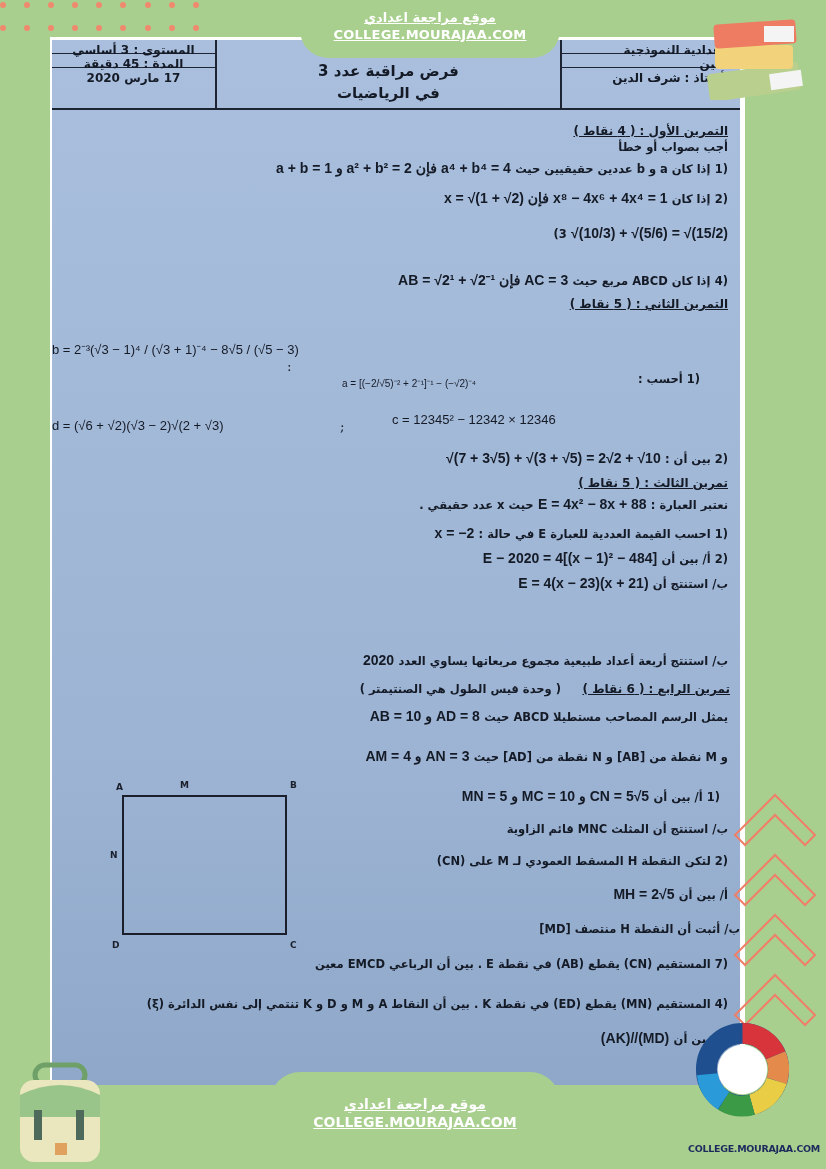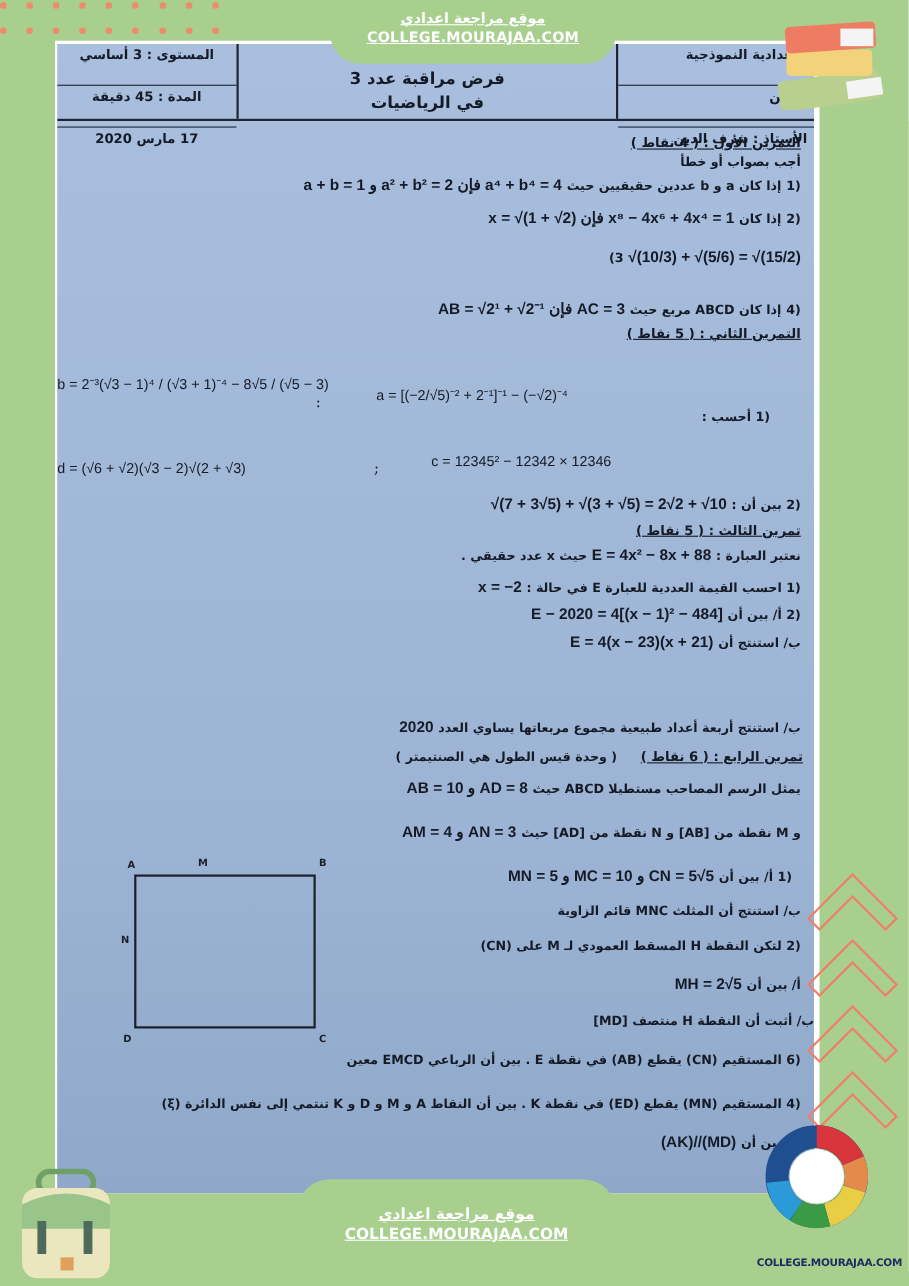--- a/index.html
+++ b/index.html
@@ -25,21 +25,21 @@
     color: #141a26;
     overflow: hidden;
   }
   .rtl { direction: rtl; unicode-bidi: plaintext; }
   .math { font-family: Liberation Sans, sans-serif; direction: ltr; unicode-bidi: isolate; white-space: nowrap; }
 
   
   .hdr { position: absolute; left: 0; top: 0; width: 688px; height: 70px; border-bottom: 2px solid #1d2433; }
   .hdr-left { position: absolute; left: 0; top: 0; width: 165px; height: 68px; border-right: 2px solid #1d2433; }
   .hdr-right { position: absolute; right: 0; top: 0; width: 180px; height: 68px; border-left: 2px solid #1d2433; }
-  .hdr-cell { height: 38px; border-bottom: 1.5px solid #1d2433; font-size: 12px; font-family: "DejaVu Sans", sans-serif; font-weight: bold; padding: 3px 6px; }
+  .hdr-cell { height: 14px; border-bottom: 1.5px solid #1d2433; font-size: 12px; font-family: "DejaVu Sans", sans-serif; font-weight: bold; padding: 3px 6px; }
   .hdr-cell:last-child { border-bottom: none; }
   .hdr-left .hdr-cell { text-align: center; }
   .hdr-center { position: absolute; left: 170px; right: 185px; top: 20px; text-align: center; font-family: "DejaVu Sans", sans-serif; font-weight: bold; font-size: 15px; line-height: 22px; }
 
   .line { position: absolute; font-size: 13.5px; white-space: nowrap; }
   .ar { font-family: "DejaVu Sans", sans-serif; font-size: 11.5px; font-weight: bold; }
   .title-ul { text-decoration: underline; font-family: "DejaVu Sans", sans-serif; font-weight: bold; font-size: 12px; }
   .big { font-size: 14px; font-weight: bold; }
 
   
@@ -137,21 +137,21 @@
   </div>
   <div class="line rtl" style="right:12px;top:230px;">
     <span class="ar">(4</span>
     <span class="ar">إذا كان ABCD مربع حيث</span>
     <span class="math big">AB = √2¹ + √2⁻¹ فإن AC = 3</span>
   </div>
 
   <div class="line rtl" style="right:12px;top:255px;"><span class="title-ul">التمرين الثاني : ( 5 نقاط )</span></div>
   <div class="line math" style="left:0;top:300px;font-size:13px;">b = 2⁻³(√3 − 1)⁴ / (√3 + 1)⁻⁴ − 8√5 / (√5 − 3)</div>
   <div class="line" style="left:235px;top:318px;">:</div>
-  <div class="line math" style="left:290px;top:310px;font-size:13px;">a = [(−2/√5)⁻² + 2⁻¹]⁻¹ − (−√2)⁻⁴</div>
+  <div class="line math" style="left:290px;top:336px;font-size:10px;">a = [(−2/√5)⁻² + 2⁻¹]⁻¹ − (−√2)⁻⁴</div>
   <div class="line rtl ar" style="right:40px;top:332px;">(1 أحسب :</div>
   <div class="line math" style="left:0;top:378px;font-size:13px;">d = (√6 + √2)(√3 − 2)√(2 + √3)</div>
   <div class="line" style="left:288px;top:378px;">;</div>
   <div class="line math" style="left:340px;top:372px;font-size:13px;">c = 12345² − 12342 × 12346</div>
   <div class="line rtl" style="right:12px;top:410px;">
     <span class="ar">(2 بين أن :</span>
     <span class="math big">√(7 + 3√5) + √(3 + √5) = 2√2 + √10</span>
   </div>
 
   <div class="line rtl" style="right:12px;top:434px;"><span class="title-ul">تمرين الثالث : ( 5 نقاط )</span></div>
@@ -176,21 +176,21 @@
   </div>
   <div class="line rtl" style="right:12px;top:708px;">
     <span class="ar">و M نقطة من [AB] و N نقطة من [AD] حيث</span>
     <span class="math big">AM = 4 و AN = 3</span>
   </div>
   <div class="line rtl" style="right:20px;top:748px;"><span class="ar">(1 أ/ بين أن</span> <span class="math big">MN = 5 و MC = 10 و CN = 5√5</span></div>
   <div class="line rtl" style="right:12px;top:780px;"><span class="ar">ب/ استنتج أن المثلث MNC قائم الزاوية</span></div>
   <div class="line rtl" style="right:12px;top:812px;"><span class="ar">(2 لتكن النقطة H المسقط العمودي لـ M على (CN)</span></div>
   <div class="line rtl" style="right:12px;top:846px;margin-left:48px;"><span class="ar">أ/ بين أن</span> <span class="math big">MH = 2√5</span></div>
   <div class="line rtl" style="right:0;top:880px;"><span class="ar">ب/ أثبت أن النقطة H منتصف [MD]</span></div>
-  <div class="line rtl" style="right:12px;top:915px;"><span class="ar">(6 المستقيم (CN) يقطع (AB) في نقطة E . بين أن الرباعي EMCD معين</span></div>
+  <div class="line rtl" style="right:12px;top:915px;"><span class="ar">(7 المستقيم (CN) يقطع (AB) في نقطة E . بين أن الرباعي EMCD معين</span></div>
   <div class="line rtl" style="right:12px;top:955px;"><span class="ar">(4 المستقيم (MN) يقطع (ED) في نقطة K . بين أن النقاط A و M و D و K تنتمي إلى نفس الدائرة (ξ)</span></div>
   <div class="line rtl" style="right:12px;top:990px;"><span class="ar">(5 بين أن</span> <span class="math big">(AK)//(MD)</span></div>
 
   <div class="figure">
     <div class="rect"></div>
     <span class="fig-label" style="left:4px;top:2px;">A</span>
     <span class="fig-label" style="left:68px;top:0;">M</span>
     <span class="fig-label" style="left:178px;top:0;">B</span>
     <span class="fig-label" style="left:-2px;top:70px;">N</span>
     <span class="fig-label" style="left:0;top:160px;">D</span>

